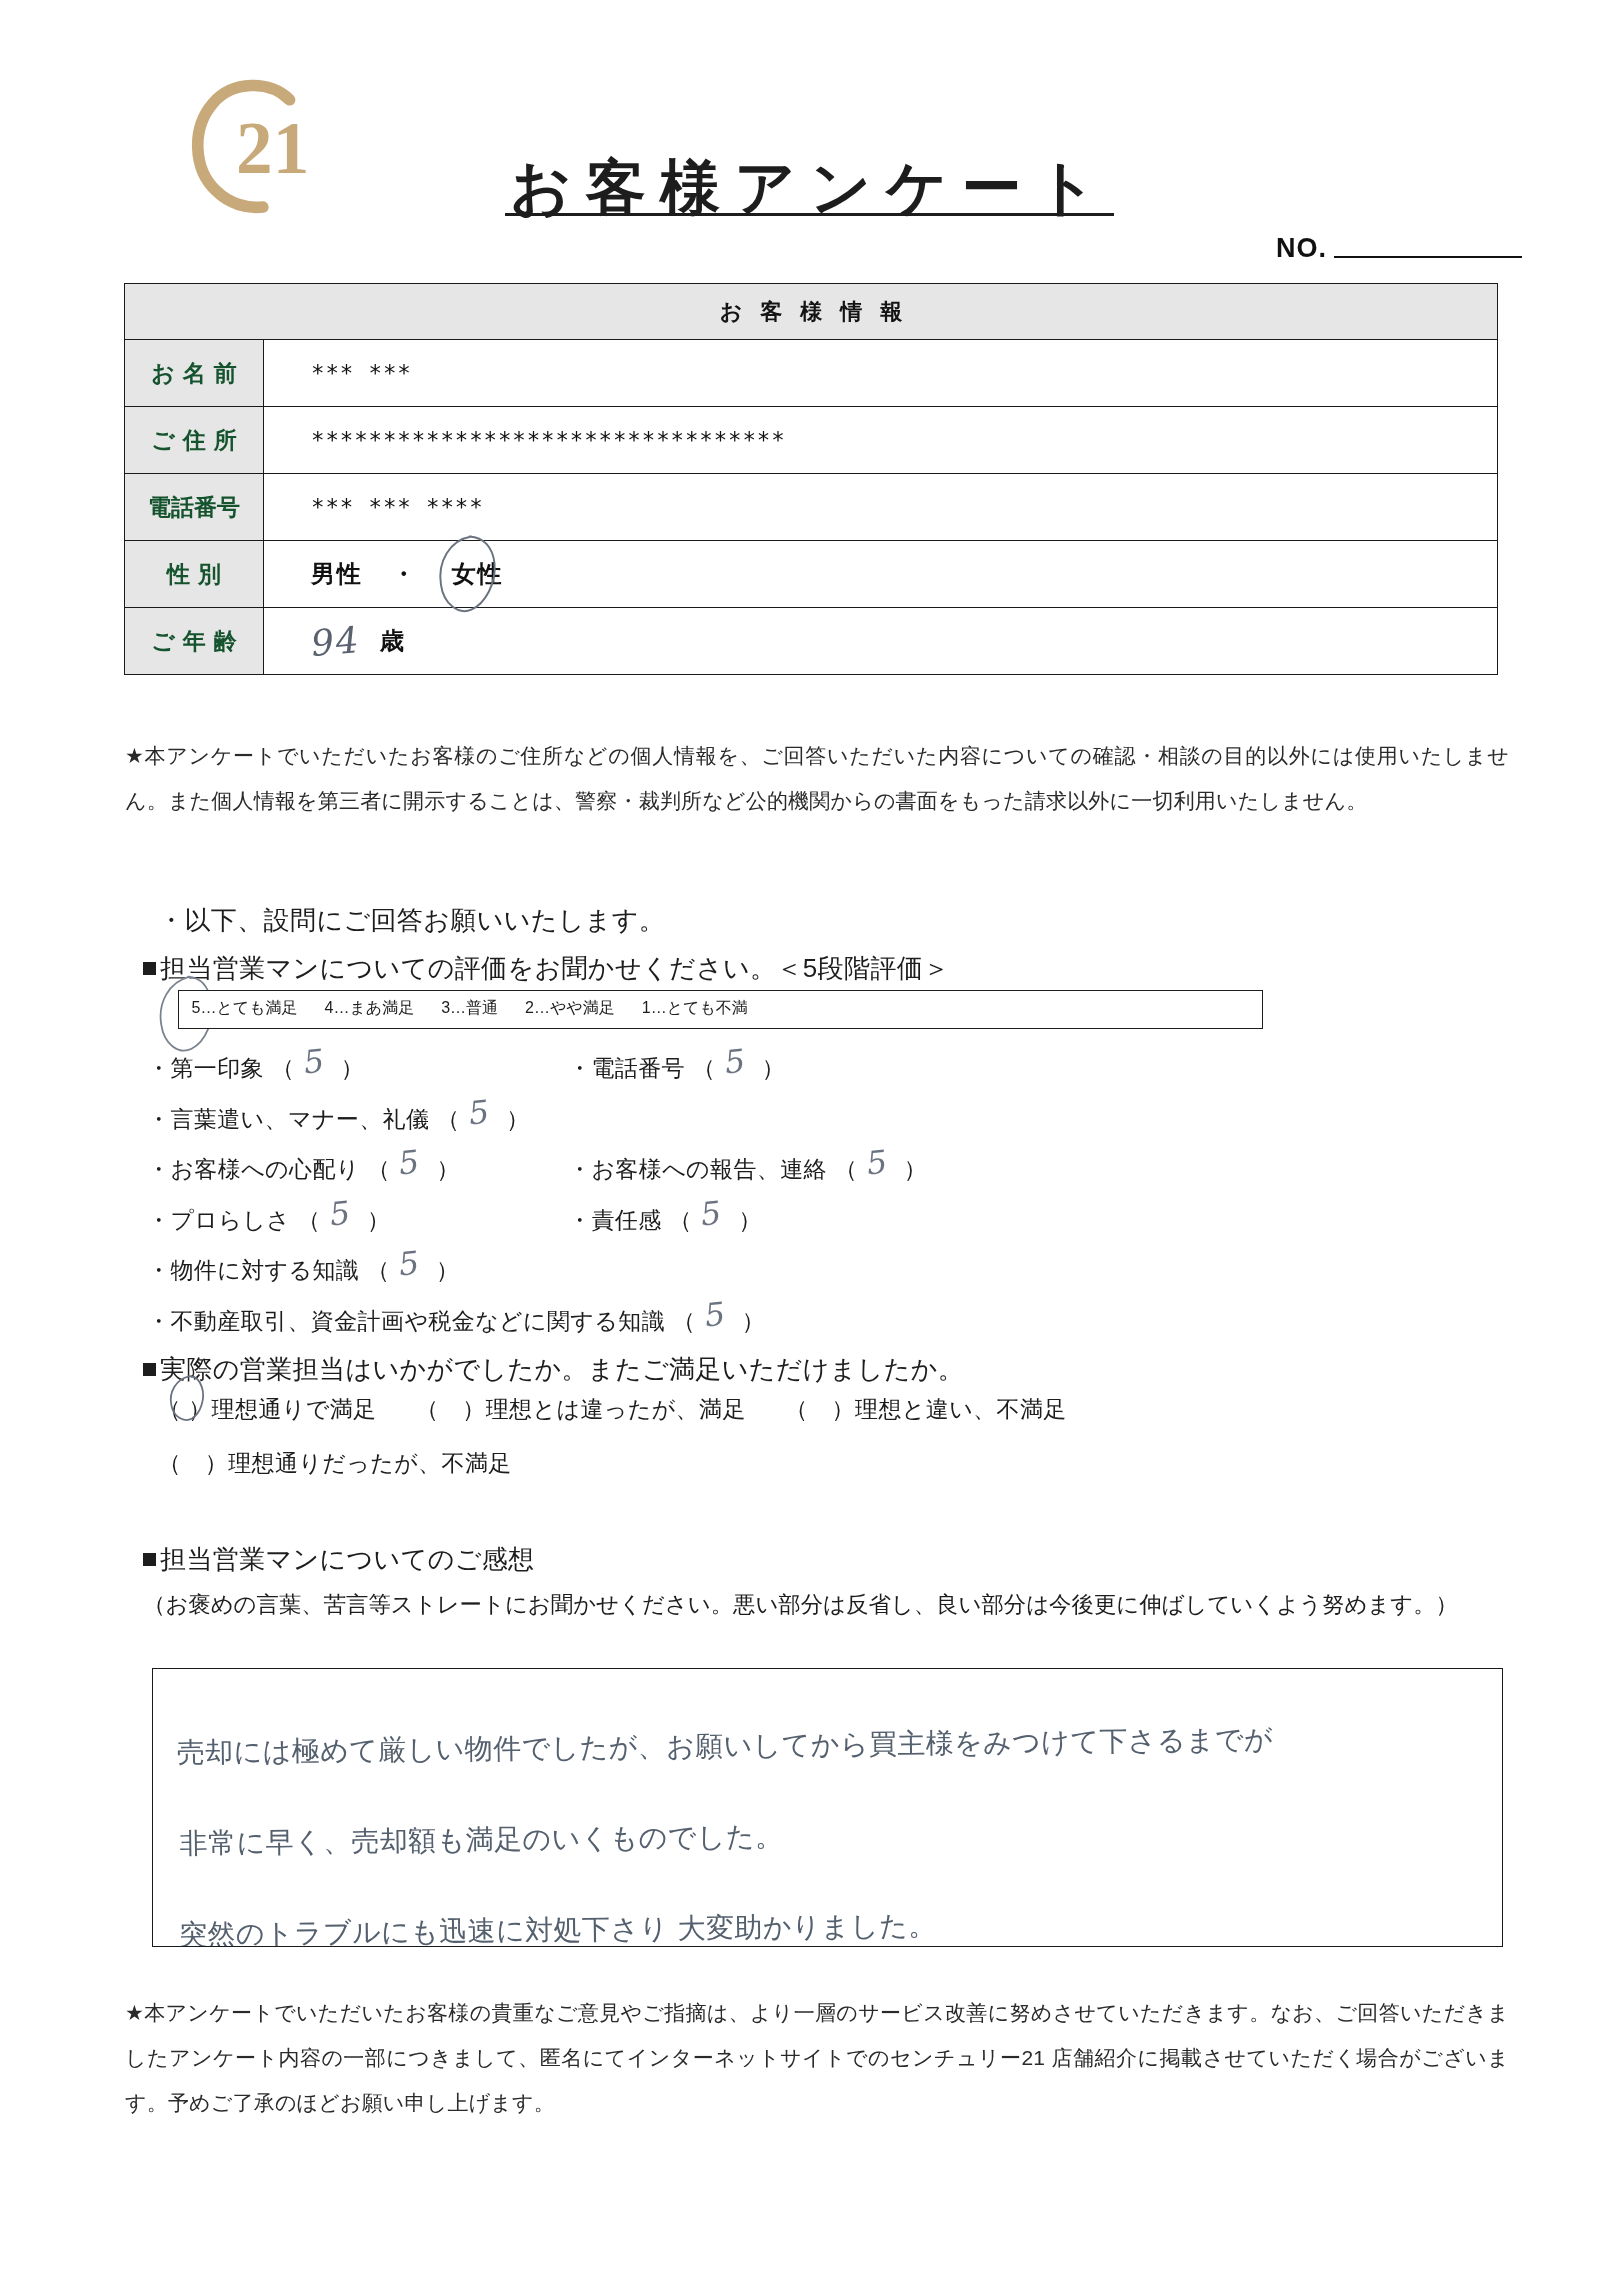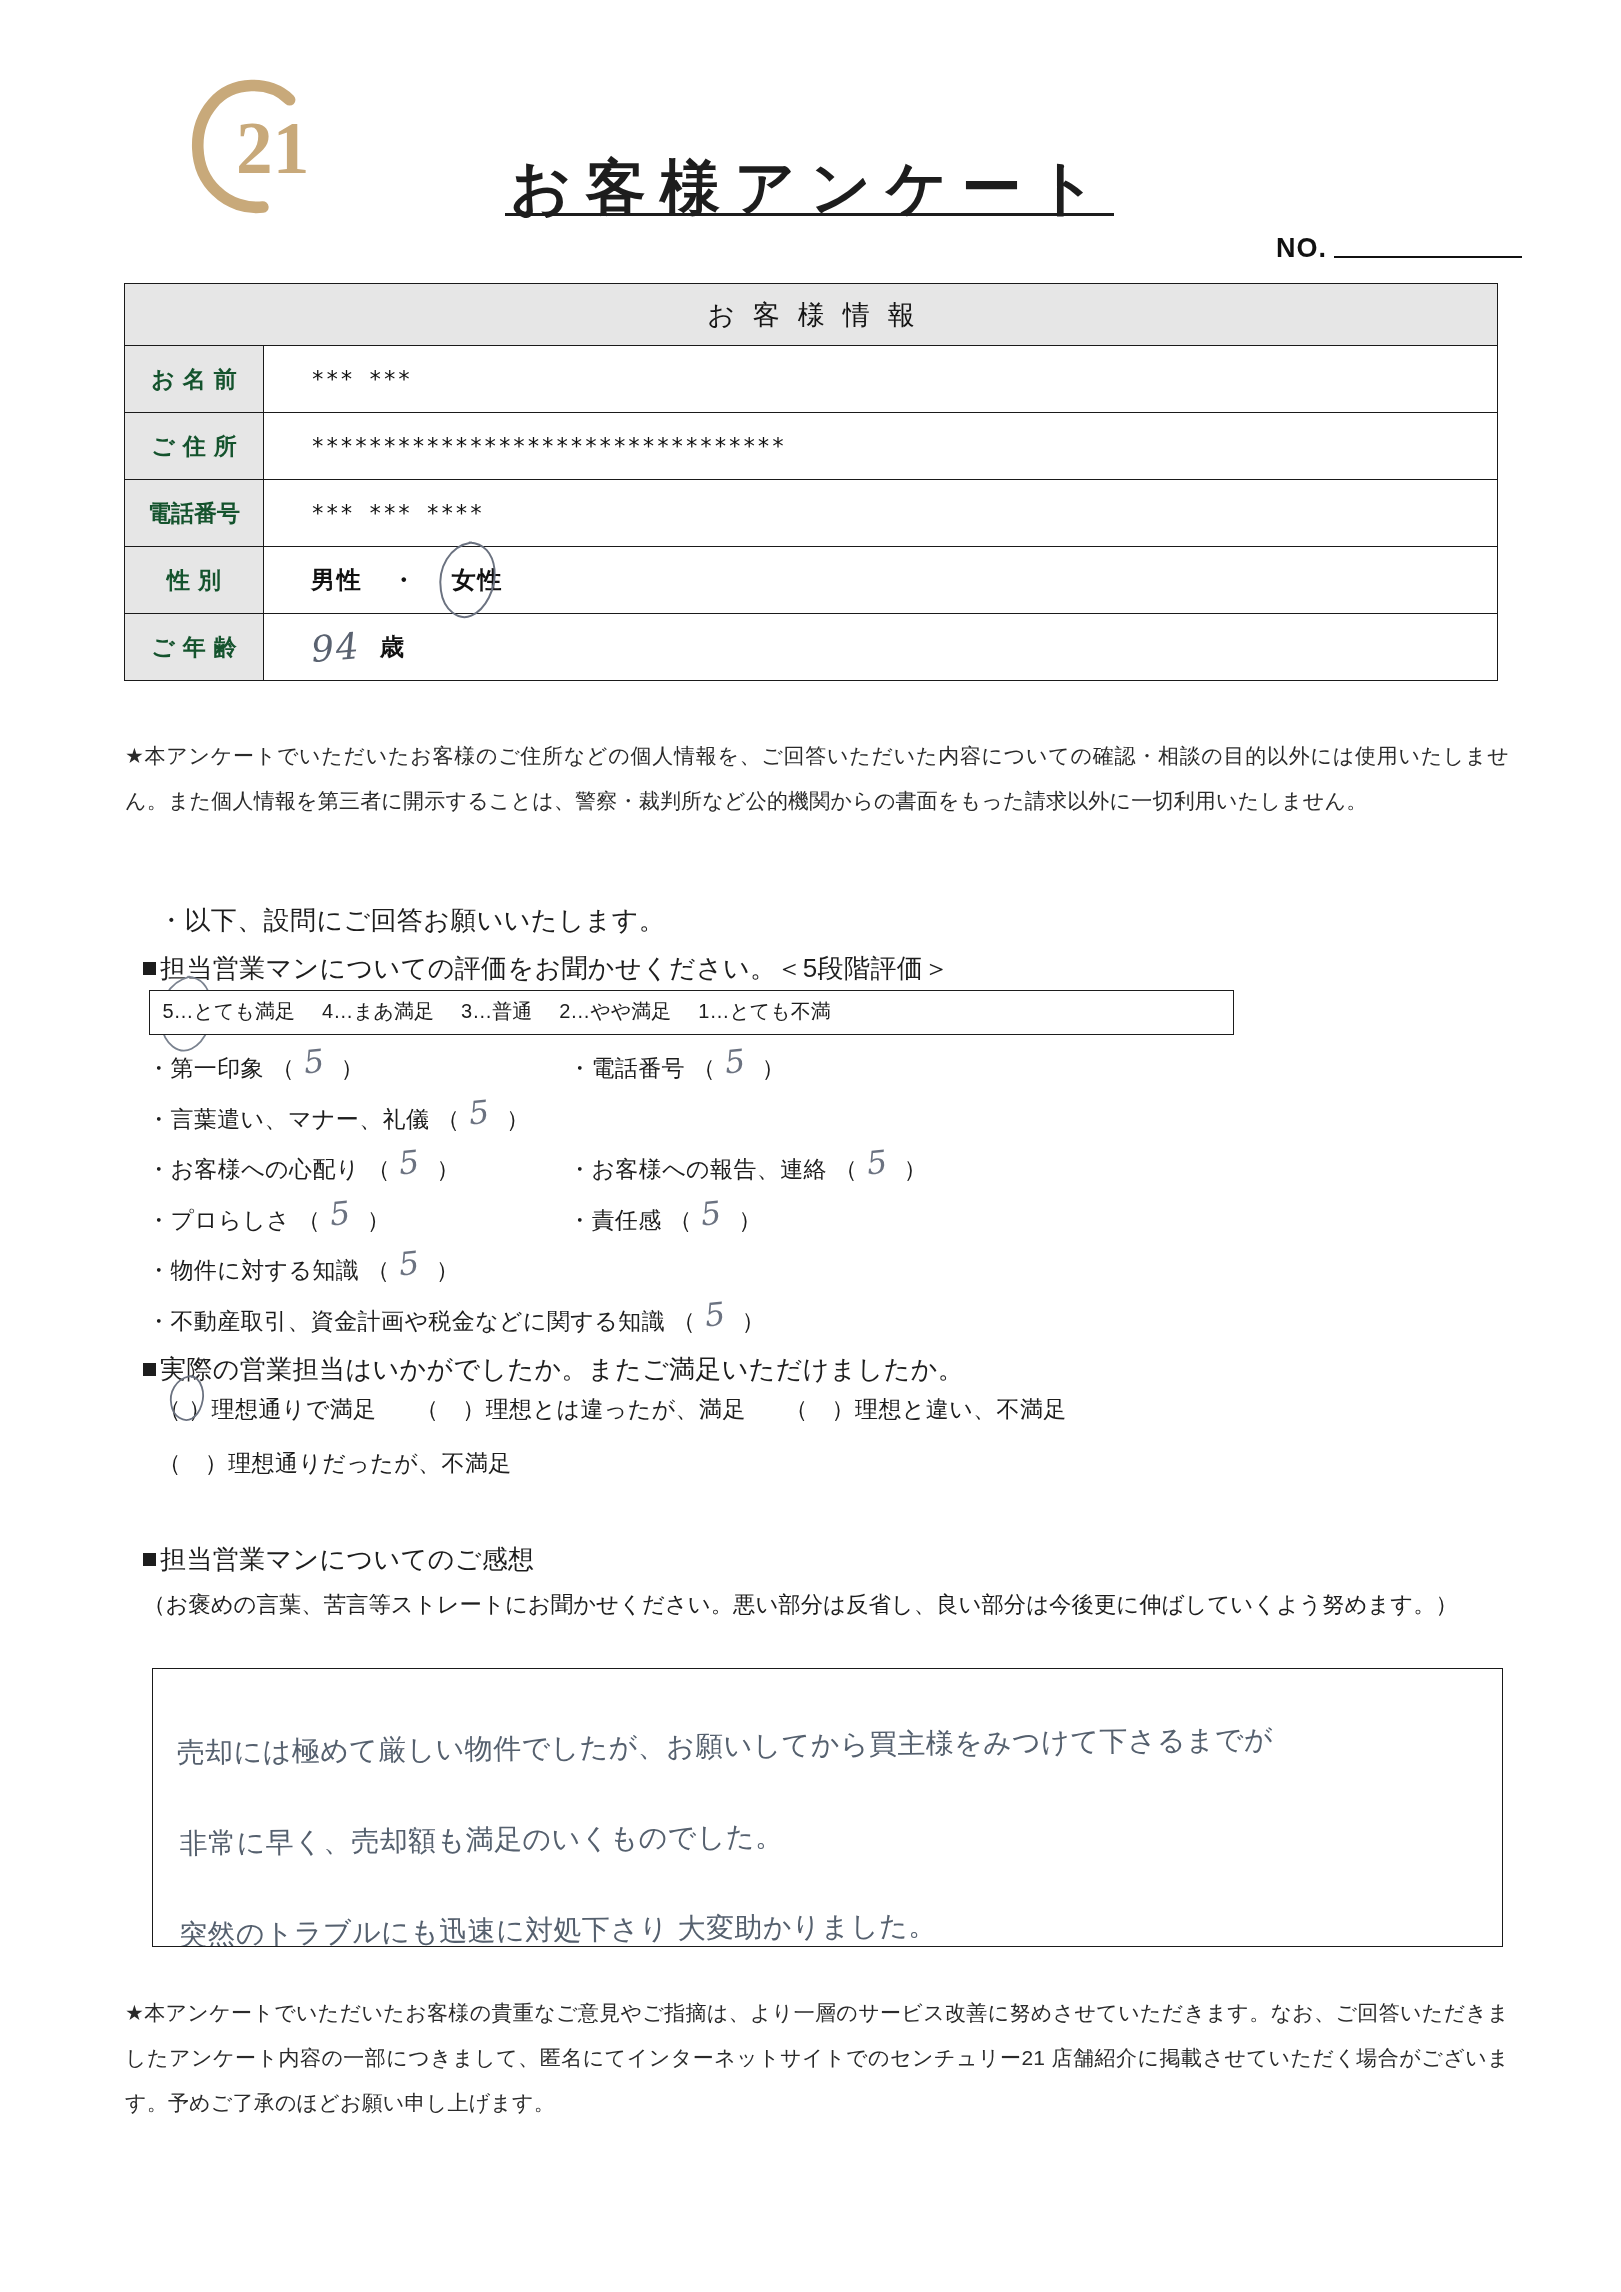--- a/index.html
+++ b/index.html
@@ -75,22 +75,22 @@
     left: 124px; top: 283px;
     width: 1372px;
     border: 1.8px solid #1a1a1a;
     border-collapse: collapse;
     background: #fff;
   }
   #info-table .tbl-head {
     background: #e6e6e6;
     border-bottom: 1.8px solid #1a1a1a;
     text-align: center;
-    font-size: 27px;
-    font-weight: 400;
+    font-size: 22px;
+    font-weight: 700;
     letter-spacing: 18px;
     padding: 12.5px 0 12.5px 18px;
     color: #141414;
   }
   #info-table .row {
     display: flex;
     border-bottom: 1.8px solid #1a1a1a;
     min-height: 66px;
   }
   #info-table .row.last { border-bottom: none; }
@@ -181,25 +181,25 @@
   #intro-line { left: 158px; top: 903px; }
   #q1-heading { left: 143px; top: 951px; font-weight: 400; }
   #q2-heading { left: 143px; top: 1352px; }
   #q3-heading { left: 143px; top: 1542px; }
 
   .sq { display: inline-block; width: 13.4px; height: 13.4px; background: #1d1d1d; margin-right: 3.6px; vertical-align: 1.8px; }
 
   
   #rating-legend {
     position: absolute;
-    left: 149px; top: 990px;
+    left: 178px; top: 990px;
     width: 1085px;
     border: 1.8px solid #1d1d1d;
     padding: 7.2px 12.5px 9px 12.5px;
-    font-size: 20px;
+    font-size: 16px;
     color: #1d1d1d;
     box-sizing: border-box;
     white-space: nowrap;
     background: #fff;
   }
   #rating-legend .seg { margin-right: 27px; }
   #rating-legend .seg:last-child { margin-right: 0; }
   #legend-circle {
     position: absolute;
     left: 154px; top: 973px;

